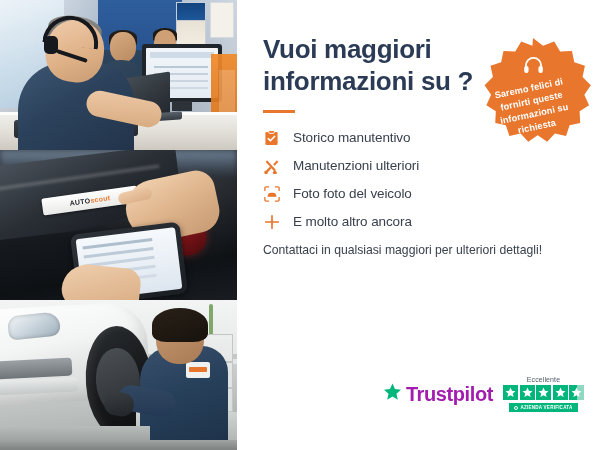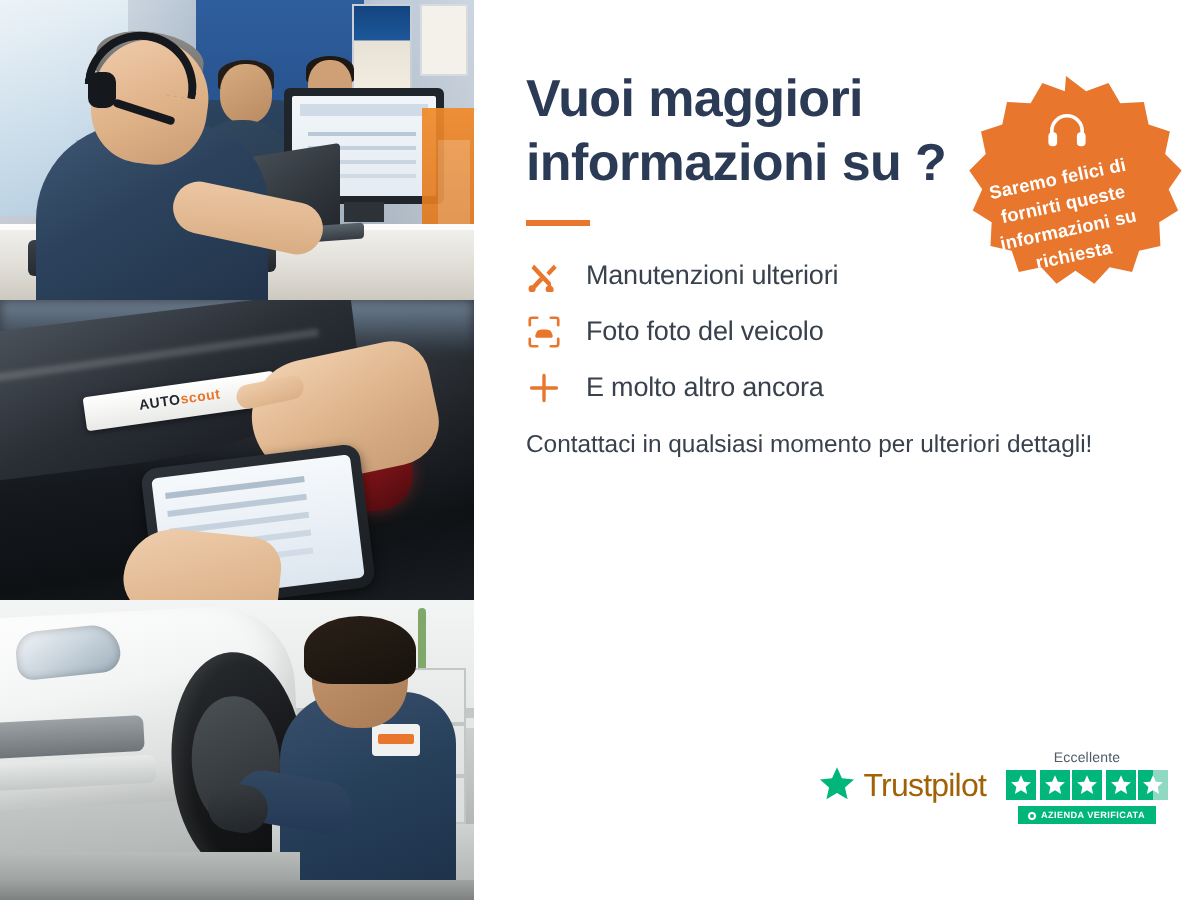--- a/index.html
+++ b/index.html
@@ -480,21 +480,21 @@
   .trustpilot {
     position: absolute;
     right: 16px;
     bottom: 38px;
     display: flex;
     align-items: center;
     gap: 10px;
   }
   .tp-logo { display:flex; align-items:center; gap:4px; }
   .tp-logo-name {
-    font-size: 16px; font-weight: 400; color: #a16207; letter-spacing: -0.4px;
+    font-size: 20px; font-weight: 700; color: #a21caf; letter-spacing: -0.4px;
   }
   .tp-rating { display:flex; flex-direction:column; align-items:center; }
   .tp-rating-word {
     font-size: 7px; color: #4e5a66; margin-bottom: 2px; letter-spacing: .1px;
   }
   .tp-stars { display:flex; gap: 1.5px; }
   .tp-star {
     width: 15px; height: 15px; background: #00b67a;
     display:flex; align-items:center; justify-content:center;
   }
@@ -599,20 +599,30 @@
   </div>
 
   <div class="content">
 
     <h1 class="headline">Vuoi maggiori informazioni su ?</h1>
 
     <div class="divider"></div>
 
     <ul class="feature-list">
 
+      <li class="feature-item">
+        <span class="feature-icon">
+          <svg width="15" height="16" viewBox="0 0 16 17" aria-hidden="true">
+            <rect x="1.5" y="2" width="13" height="14" rx="1.5" fill="#e8762c"></rect>
+            <rect x="5" y="0.5" width="6" height="3" rx="1" fill="#e8762c" stroke="#ffffff" stroke-width="1"></rect>
+            <path d="M4.6 9.2l2.2 2.3 4.6-4.8" fill="none" stroke="#ffffff" stroke-width="1.7" stroke-linecap="round" stroke-linejoin="round"></path>
+          </svg>
+        </span>
+        <span class="feature-label">Storico manutentivo</span>
+      </li>
 
       <li class="feature-item">
         <span class="feature-icon">
           <svg width="16" height="16" viewBox="0 0 18 18" aria-hidden="true">
             <path d="M3.4 2.6l9.6 10.2a2.2 2.2 0 0 0 1.1 2.6 2.2 2.2 0 1 1-2.9-.9L2 4.6z" fill="#e8762c"></path>
             <path d="M14.6 2.6l-4.2 4.5 1.6 1.7 4.2-4.5a3.2 3.2 0 0 1-1.6-1.7z" fill="#e8762c"></path>
             <path d="M6.8 9.6l-4.3 4.6a2 2 0 1 0 1.8 1.9l4.2-4.5z" fill="#e8762c"></path>
           </svg>
         </span>
         <span class="feature-label">Manutenzioni ulteriori</span>
@@ -639,21 +649,21 @@
             <path d="M9 2v14M2 9h14" fill="none" stroke="#e8762c" stroke-width="1.9" stroke-linecap="round"></path>
           </svg>
         </span>
         <span class="feature-label">E molto altro ancora</span>
       </li>
 
     </ul>
 
 
     <div class="contact-copy">
-      <div>Contattaci in qualsiasi momento per ulteriori dettagli!</div>
+      <div>Contattaci in qualsiasi maggiori per ulteriori dettagli!</div>
     </div>
 
     <div class="badge">
       <span class="badge-icon">
         <svg width="21" height="19" viewBox="0 0 22 20" aria-hidden="true">
           <path d="M3 12V10a8 8 0 0 1 16 0v2" fill="none" stroke="#ffffff" stroke-width="1.9" stroke-linecap="round"></path>
           <rect x="1.2" y="10.6" width="4.6" height="7.4" rx="2.1" fill="#ffffff"></rect>
           <rect x="16.2" y="10.6" width="4.6" height="7.4" rx="2.1" fill="#ffffff"></rect>
         </svg>
       </span>

